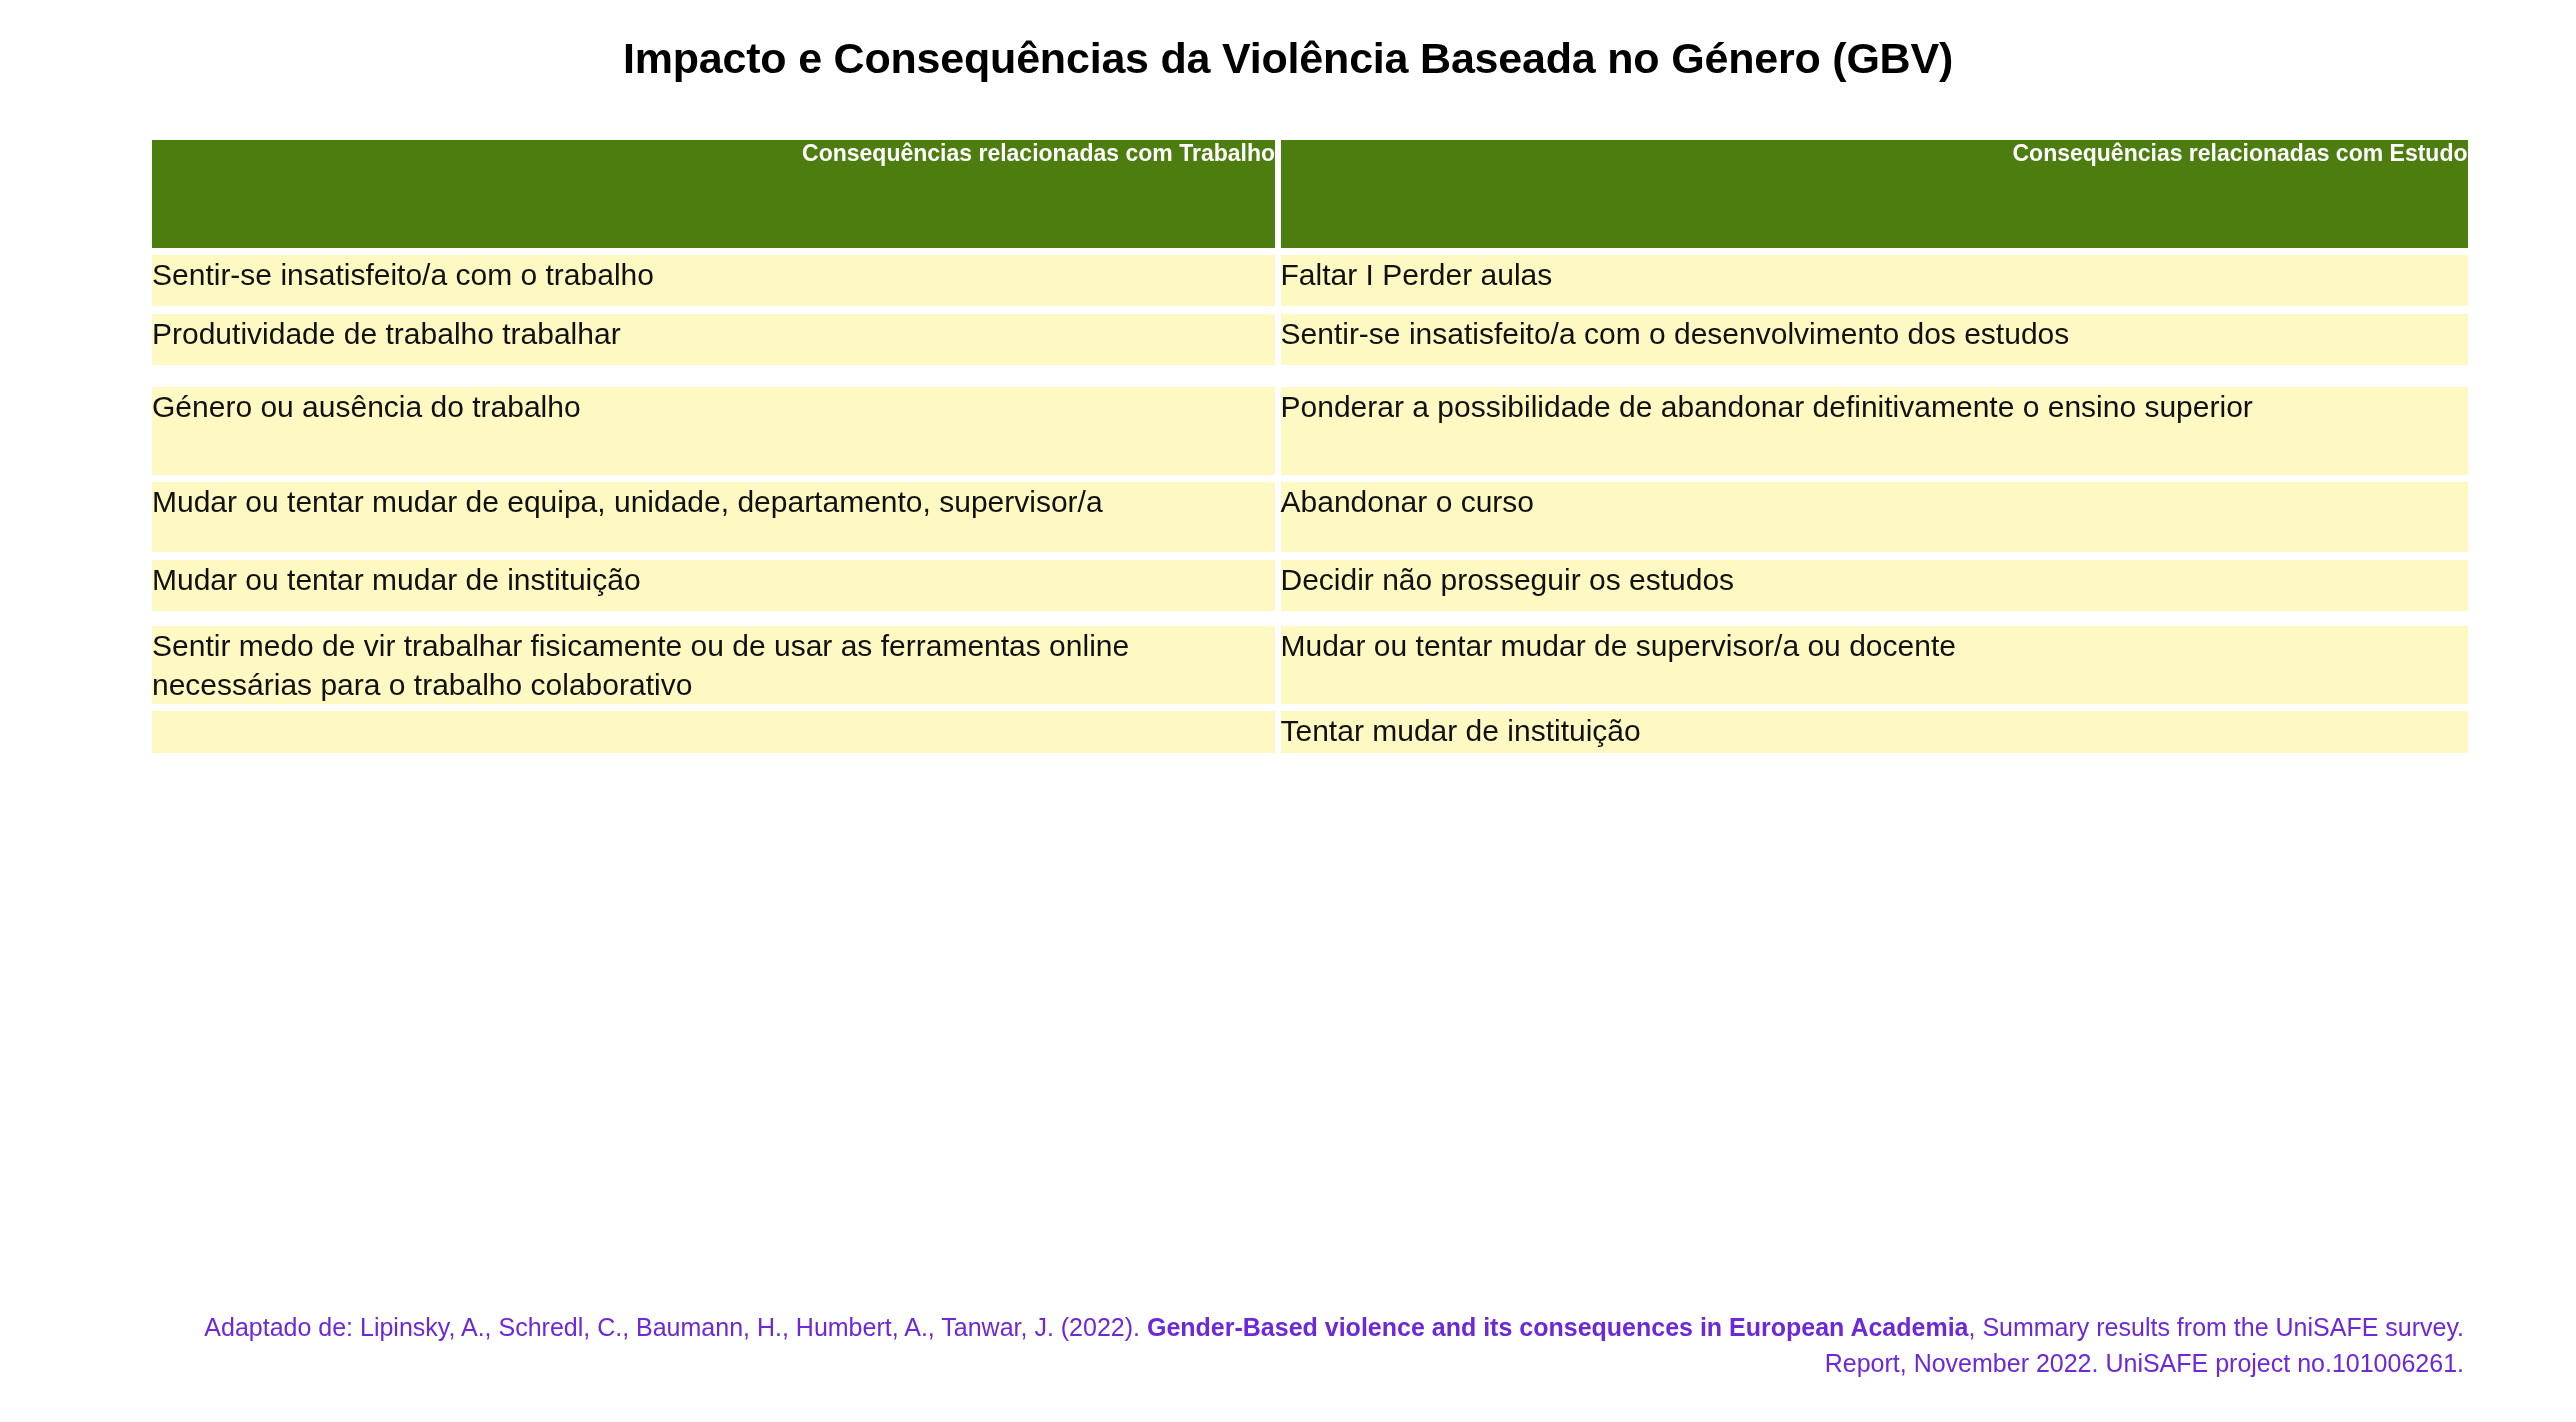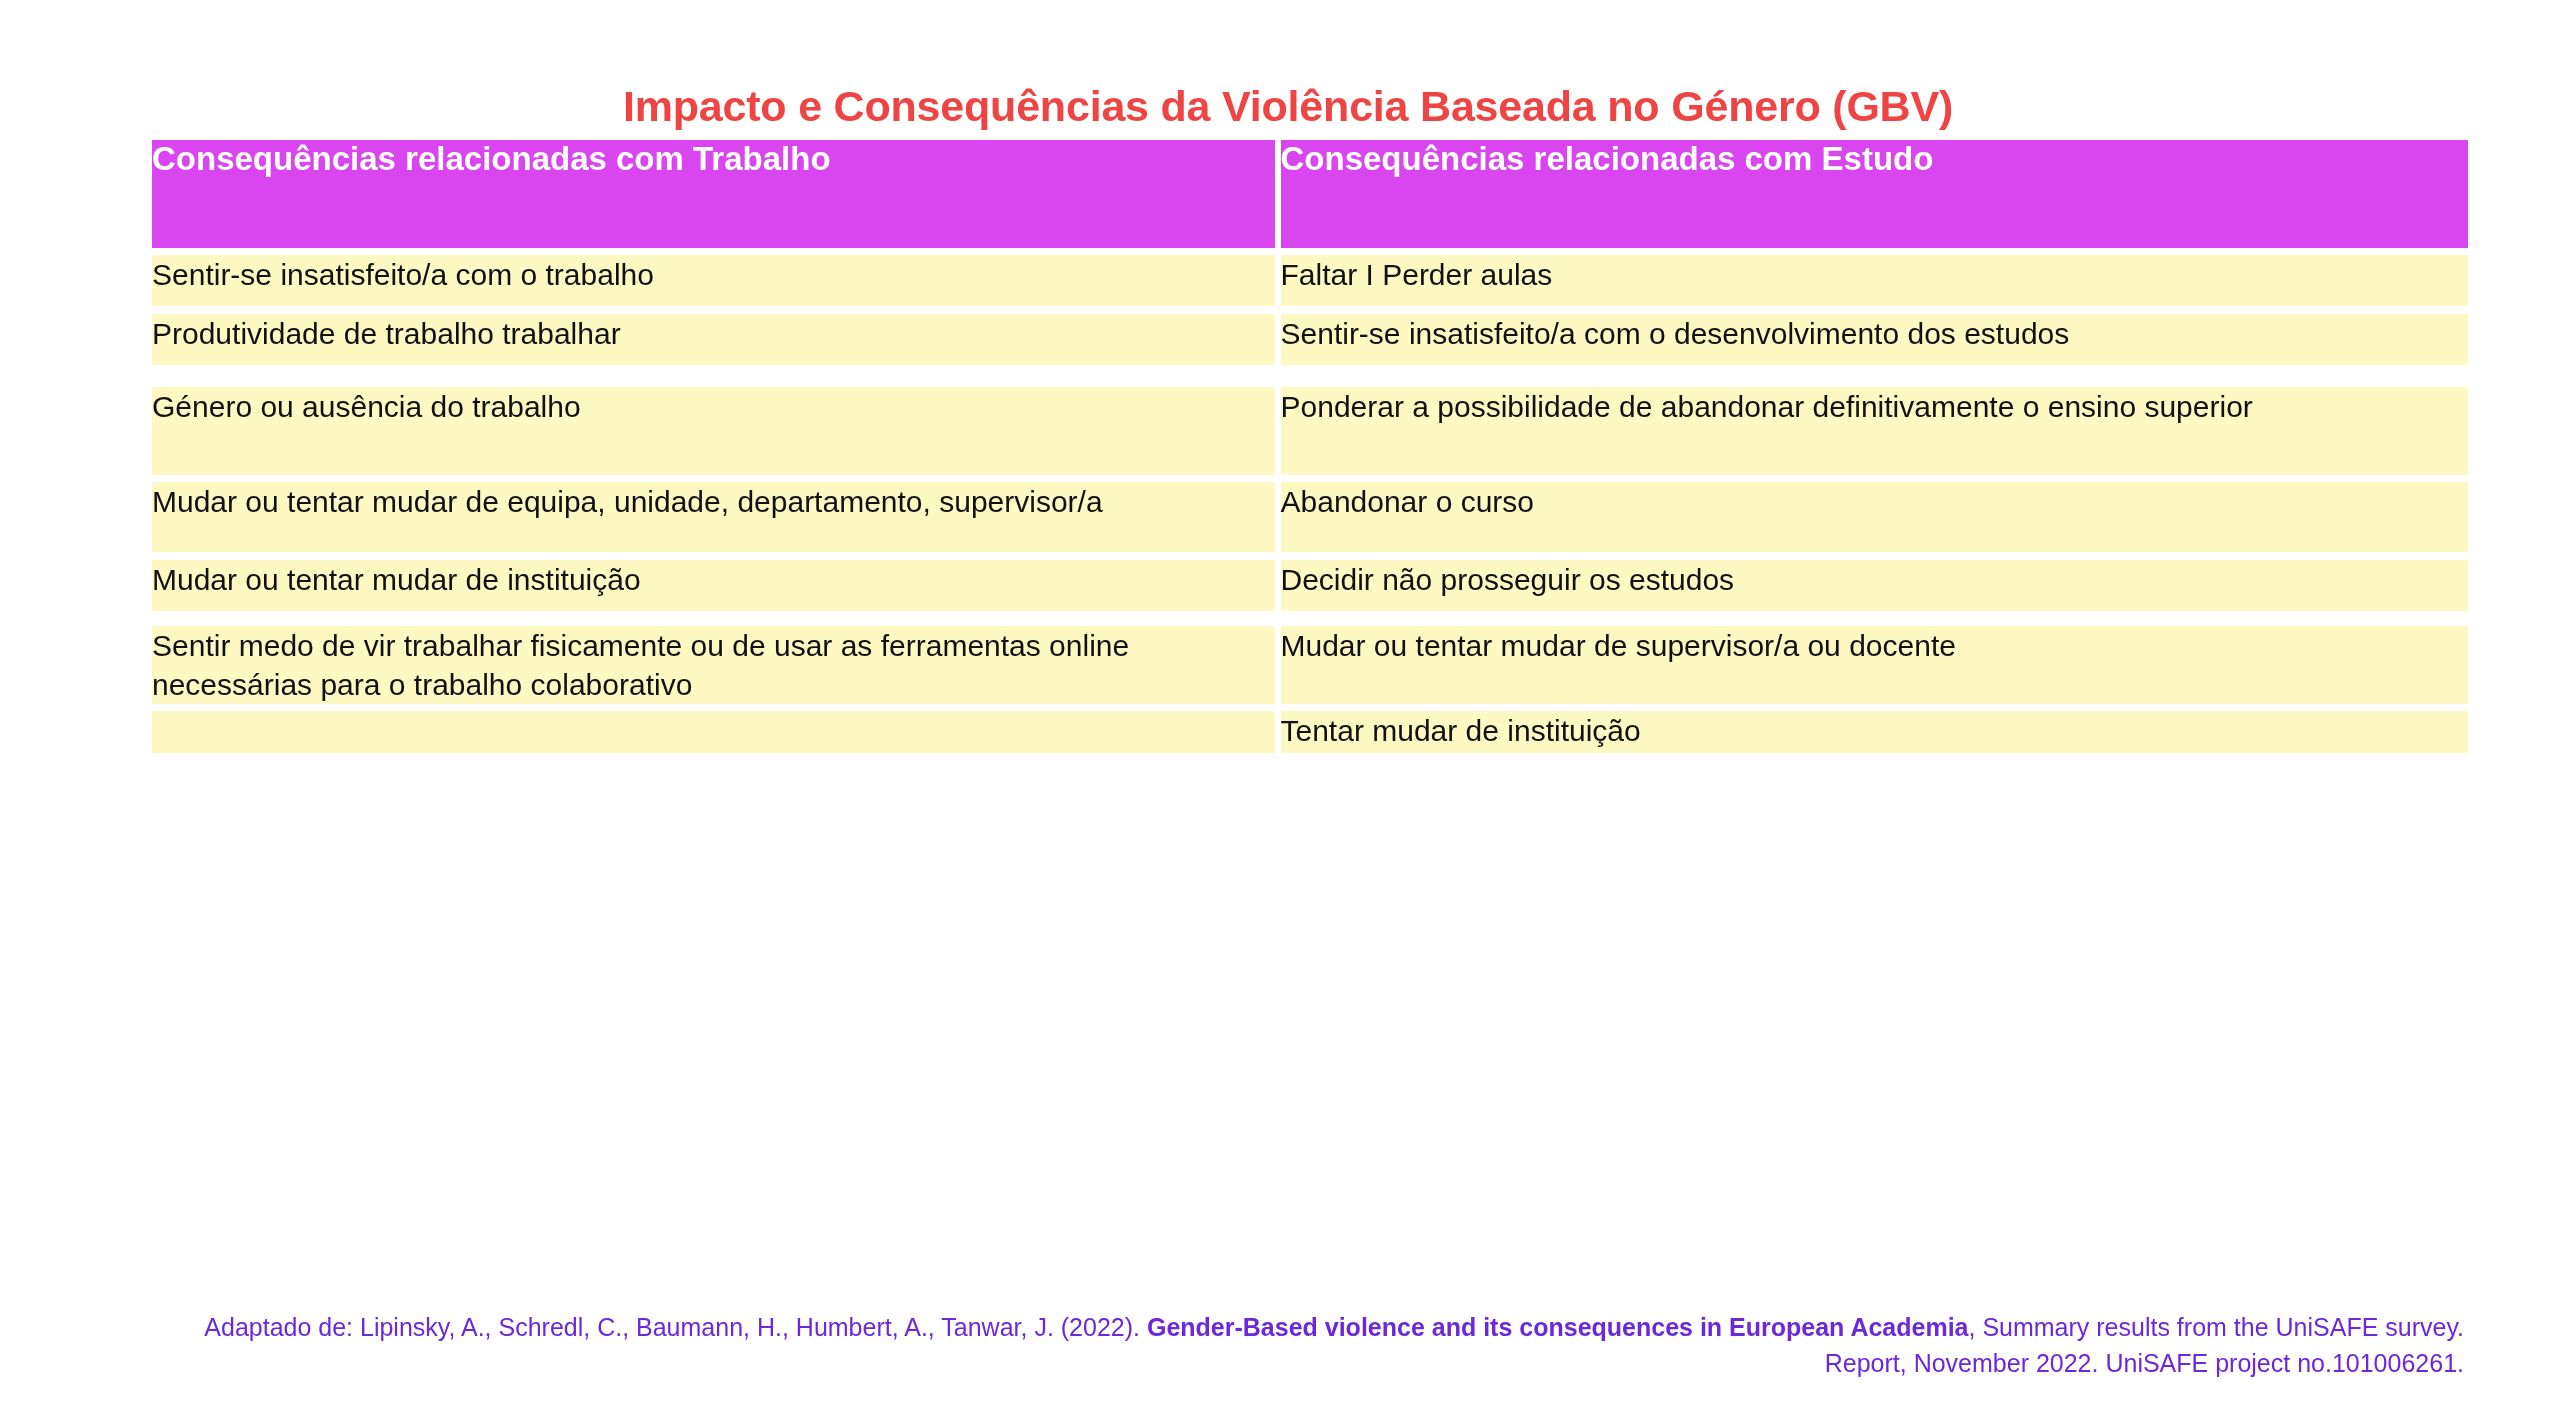--- a/index.html
+++ b/index.html
@@ -30,24 +30,23 @@
     left: 0;
     top: 35px;
     width: 2576px;
     text-align: center;
   }
   #page-title {
     display: inline-block;
     font-size: 43px;
     font-weight: bold;
     letter-spacing: -0.2px;
-    color: #ef4444;
+    color: #000000;
     line-height: 1.1;
     white-space: nowrap;
-    margin-top: 48px;
   }
 
   
   #gbv-table {
     position: absolute;
     left: 152px;
     top: 140px;
     width: 2315px;
     border-collapse: separate;
     border-spacing: 0;
@@ -57,25 +56,25 @@
   #gbv-table col.col-gap   { width: 5.5px;   }
   #gbv-table col.col-right { width: 1187px; }
 
   #gbv-table th, #gbv-table td {
     padding: 0;
     margin: 0;
     vertical-align: top;
   }
 
   .hdr-cell {
-    background: #d946ef;
+    background: #4d7c0f;
     color: #ffffff;
-    font-size: 33px;
+    font-size: 23px;
     font-weight: bold;
-    text-align: left;
+    text-align: right;
     height: 108px;
     vertical-align: middle;
     line-height: 1.15;
   }
   .gap-cell {
     background: #ffffff;
   }
   .row-spacer td {
     height: 7.4px;
     background: #ffffff;

